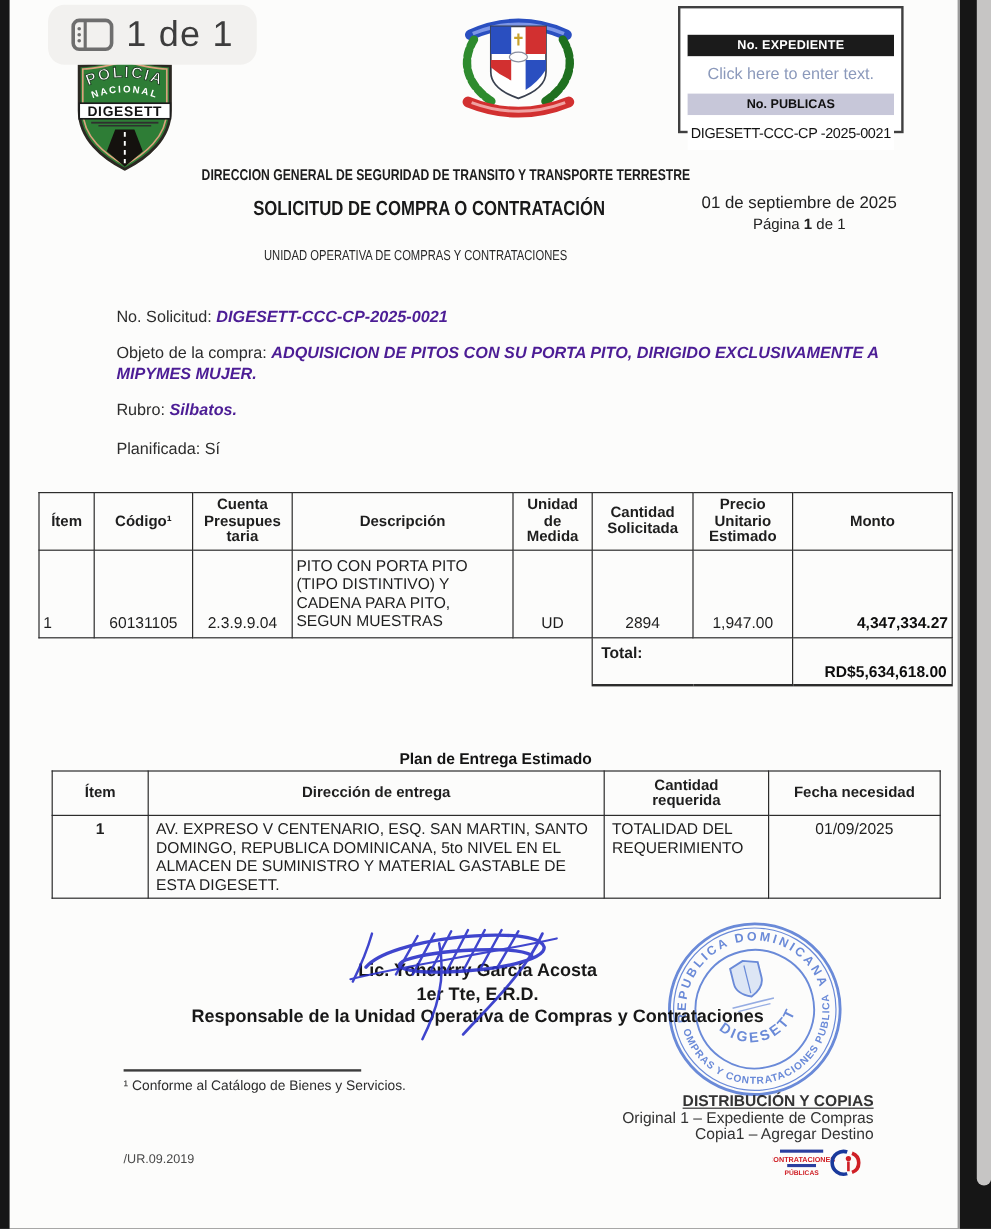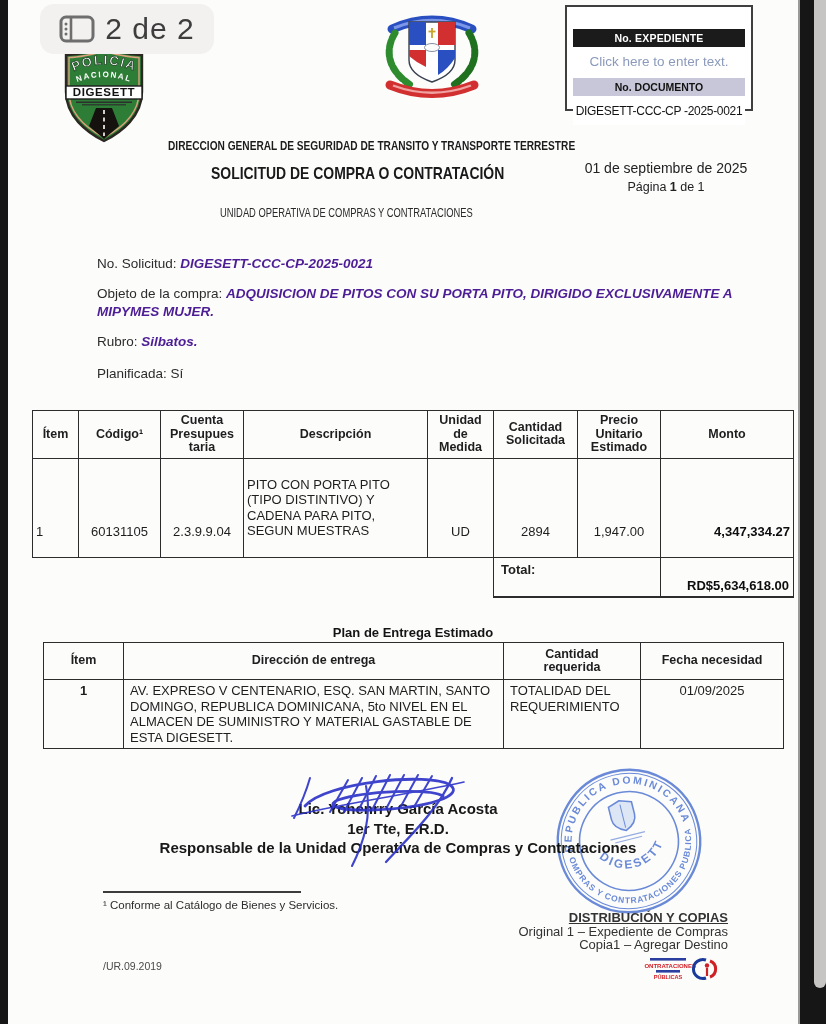--- a/index.html
+++ b/index.html
@@ -58,21 +58,21 @@
   .tbl-caption { position:absolute; font-size:13px; font-weight:bold; color:#141414; text-align:center; }
   .cap-detalle { left:24px; top:395px; width:761px; }
   .cap-entrega { left:35px; top:625px; width:740px; }
 
   table { border-collapse:collapse; position:absolute; table-layout:fixed; }
   .t-detalle { left:24px; top:410px; width:761px; }
   .t-entrega { left:35px; top:642px; width:740px; }
   td, th { border:1.6px solid #2c2c2c; font-size:13px; color:#1e1e1e; overflow:hidden; }
   th { font-weight:bold; white-space:pre-line; line-height:13.5px; vertical-align:middle; text-align:center; padding:3px 2px; }
   .t-detalle .hrow th { height:45px; font-size:12.5px; }
-  .t-detalle .drow td { height:64px; vertical-align:bottom; padding:18px 3px; }
+  .t-detalle .drow td { height:64px; vertical-align:bottom; padding:5px 3px; }
   td.c-item  { vertical-align:top; text-align:left; padding:3px 0 0 6px; }
   td.c-mid   { vertical-align:middle; text-align:center; }
   td.c-desc  { vertical-align:top; text-align:left; padding:2px 4px 0 7px; line-height:15.5px; }
   td.c-num   { text-align:center; padding-bottom:3px; }
   td.c-monto { text-align:right; font-weight:bold; padding:0 5px 3px 0; color:#0d0d0d; }
   .t-detalle .trow td { height:40px; }
   td.t-blank { border:none; background:transparent; }
   td.t-label { vertical-align:top; text-align:left; font-weight:bold; padding:4px 0 0 7px; border-bottom-width:2px; }
   td.t-value { vertical-align:bottom; text-align:right; font-weight:bold; padding:0 4px 3px 0; border-bottom-width:2px; color:#0d0d0d; }
 
@@ -105,21 +105,21 @@
   <div class="page">
 
     <div class="pill">
       <svg width="36" height="28" viewBox="0 0 36 28">
         <rect x="2" y="2" width="32" height="24" rx="5" fill="none" stroke="#6e6e6e" stroke-width="3"></rect>
         <line x1="12" y1="3" x2="12" y2="25" stroke="#6e6e6e" stroke-width="2.6"></line>
         <circle cx="7" cy="9" r="1.5" fill="#6e6e6e"></circle>
         <circle cx="7" cy="14" r="1.5" fill="#6e6e6e"></circle>
         <circle cx="7" cy="19" r="1.5" fill="#6e6e6e"></circle>
       </svg>
-      <span class="pill-label">2 de 2</span>
+      <span class="pill-label">1 de 1</span>
     </div>
 
     <svg class="shield" viewBox="0 0 92 100">
       <path d="M46 3 C36 8 16 11 8 11 L8 48 C8 72 28 88 46 97 C64 88 84 72 84 48 L84 11 C76 11 56 8 46 3 Z" fill="#2e7d36" stroke="#2b2822" stroke-width="2.4"></path>
       <path d="M46 6.5 C37 10.5 18 13.5 11 13.5 L11 48 C11 70 30 85 46 93.5 C62 85 81 70 81 48 L81 13.5 C74 13.5 55 10.5 46 6.5 Z" fill="none" stroke="#dba27d" stroke-width="1.4"></path>
       <defs>
         <path id="sp1" d="M14 28 Q46 13 78 28"></path>
         <path id="sp2" d="M19 38 Q46 28 73 38"></path>
       </defs>
       <text font-size="13" font-weight="bold" fill="#ffffff" stroke="#17331b" stroke-width="0.7" letter-spacing="1.5" font-family="Liberation Sans, sans-serif">
@@ -149,21 +149,21 @@
       <ellipse cx="70" cy="42.5" rx="7.5" ry="4" fill="#fdfdfd" stroke="#8a8fa0" stroke-width="1"></ellipse>
       <line x1="70" y1="23" x2="70" y2="33" stroke="#c8a22a" stroke-width="1.8"></line>
       <line x1="66.5" y1="26.5" x2="73.5" y2="26.5" stroke="#c8a22a" stroke-width="1.8"></line>
       <path d="M28 80 Q70 97 112 80" fill="none" stroke="#d23030" stroke-width="9" stroke-linecap="round"></path>
       <path d="M31 80.5 Q70 95 109 80.5" fill="none" stroke="#f0a2a2" stroke-width="2.4"></path>
     </svg>
 
     <div class="expbox">
       <div class="expbox-bar dark">No. EXPEDIENTE</div>
       <div class="expbox-val placeholder">Click here to enter text.</div>
-      <div class="expbox-bar lav">No. DOCUMENTO</div>
+      <div class="expbox-bar lav">No. PUBLICAS</div>
       <div class="expbox-val doc">DIGESETT-CCC-CP -2025-0021</div>
     </div>
 
     <div class="org-line">DIRECCION GENERAL DE SEGURIDAD DE TRANSITO Y TRANSPORTE TERRESTRE</div>
     <div class="doc-title">SOLICITUD DE COMPRA O CONTRATACIÓN</div>
     <div class="date-block">
       <div class="date-line">01 de septiembre de 2025</div>
       <div class="page-line"><span>Página </span><b>1</b><span> de 1</span></div>
     </div>
     <div class="unit-line">UNIDAD OPERATIVA DE COMPRAS Y CONTRATACIONES</div>

